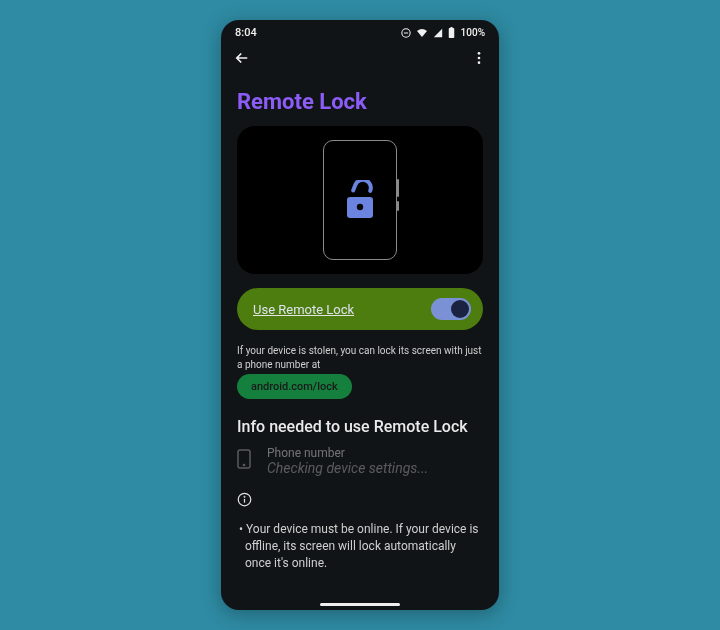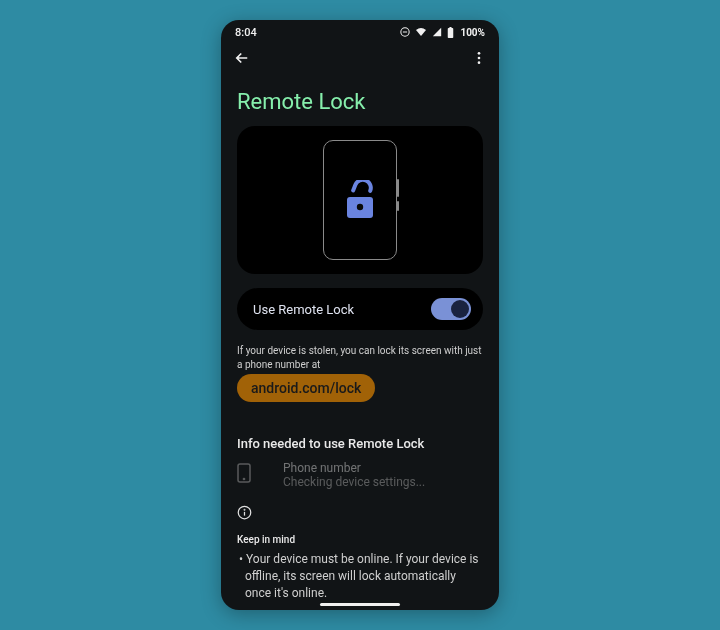--- a/index.html
+++ b/index.html
@@ -25,34 +25,34 @@
   }
   .status-bar {
     display: flex;
     justify-content: space-between;
     align-items: center;
     padding: 6px 14px 2px 14px;
     font-size: 11px;
     font-weight: 500;
     color: #f0f0f0;
   }
-  .status-right { display: flex; align-items: flex-start; gap: 5px; font-weight: bold; }
+  .status-right { display: flex; align-items: center; gap: 5px; }
   .status-right svg { display: block; }
   .app-bar {
     display: flex;
     justify-content: space-between;
     align-items: center;
     padding: 8px 12px 4px 12px;
   }
   .app-bar svg { display: block; }
   .content { padding: 0 16px; }
   .page-title {
     font-size: 22px;
-    font-weight: 400;
-    color: #86efac;
+    font-weight: 700;
+    color: #8b5cf6;
     margin: 18px 0 12px 0;
   }
   .hero {
     width: 100%;
     height: 148px;
     background: #000;
     border-radius: 18px;
     display: flex;
     align-items: center;
     justify-content: center;
@@ -82,27 +82,28 @@
     content: '';
     position: absolute;
     right: -3px;
     top: 60px;
     width: 2px;
     height: 10px;
     background: #8a8a8a;
     border-radius: 1px;
   }
   .toggle-row {
-    background: #000000;
+    background: #4d7c0f;
     border-radius: 22px;
     padding: 10px 12px 10px 16px;
     display: flex;
     justify-content: space-between;
     align-items: center;
     margin-bottom: 14px;
+    text-decoration: underline;
   }
   .toggle-label { font-size: 13px; color: #dfe3f0; }
   .switch {
     width: 40px;
     height: 22px;
     background: #7a91d6;
     border-radius: 11px;
     position: relative;
   }
   .switch::after {
@@ -116,44 +117,44 @@
     border-radius: 50%;
   }
   .desc {
     font-size: 10px;
     color: #cfcfcf;
     line-height: 1.4;
     margin-bottom: 2px;
   }
   .chip {
     display: inline-block;
-    background: #a16207;
+    background: #15803d;
     color: #1a1a1a;
-    font-size: 14px;
+    font-size: 11px;
     font-weight: 500;
     padding: 6px 14px;
     border-radius: 16px;
-    margin-bottom: 34px;
+    margin-bottom: 18px;
   }
   .section-label {
-    font-size: 13px;
+    font-size: 16px;
     font-weight: 500;
     color: #eaeaea;
     margin-bottom: 10px;
   }
   .info-row {
     display: flex;
     align-items: center;
-    gap: 30px;
+    gap: 14px;
     margin-bottom: 16px;
     opacity: 0.5;
   }
   .info-icon { width: 16px; flex-shrink: 0; }
   .info-text-title { font-size: 12px; color: #d0d0d0; }
-  .info-text-sub { font-size: 12px; color: #a0a0a0; }
+  .info-text-sub { font-size: 14px; color: #a0a0a0; font-style: italic; }
   .notice-icon { margin-bottom: 10px; }
   .keep-label {
     font-size: 10px;
     font-weight: 500;
     color: #eaeaea;
     margin-bottom: 6px;
   }
   .bullet {
     font-size: 12px;
     color: #cfcfcf;
@@ -252,19 +253,18 @@
     </div>
 
     <div class="notice-icon">
       <svg width="15" height="15" viewBox="0 0 24 24" fill="none" stroke="#e0e0e0" stroke-width="2">
           <circle cx="12" cy="12" r="10"></circle>
           <line x1="12" y1="11" x2="12" y2="17"></line>
           <circle cx="12" cy="7.5" r="0.5" fill="#e0e0e0"></circle>
         </svg>
     </div>
 
-    <div class="keep-label">Keep in mind</div>
     <div class="bullet">• <span>Your device must be online. If your device is offline, its screen will lock automatically once it's online.</span></div>
 
   </div>
 
   <div class="home-indicator"></div>
 </div>
 
 </body></html>

